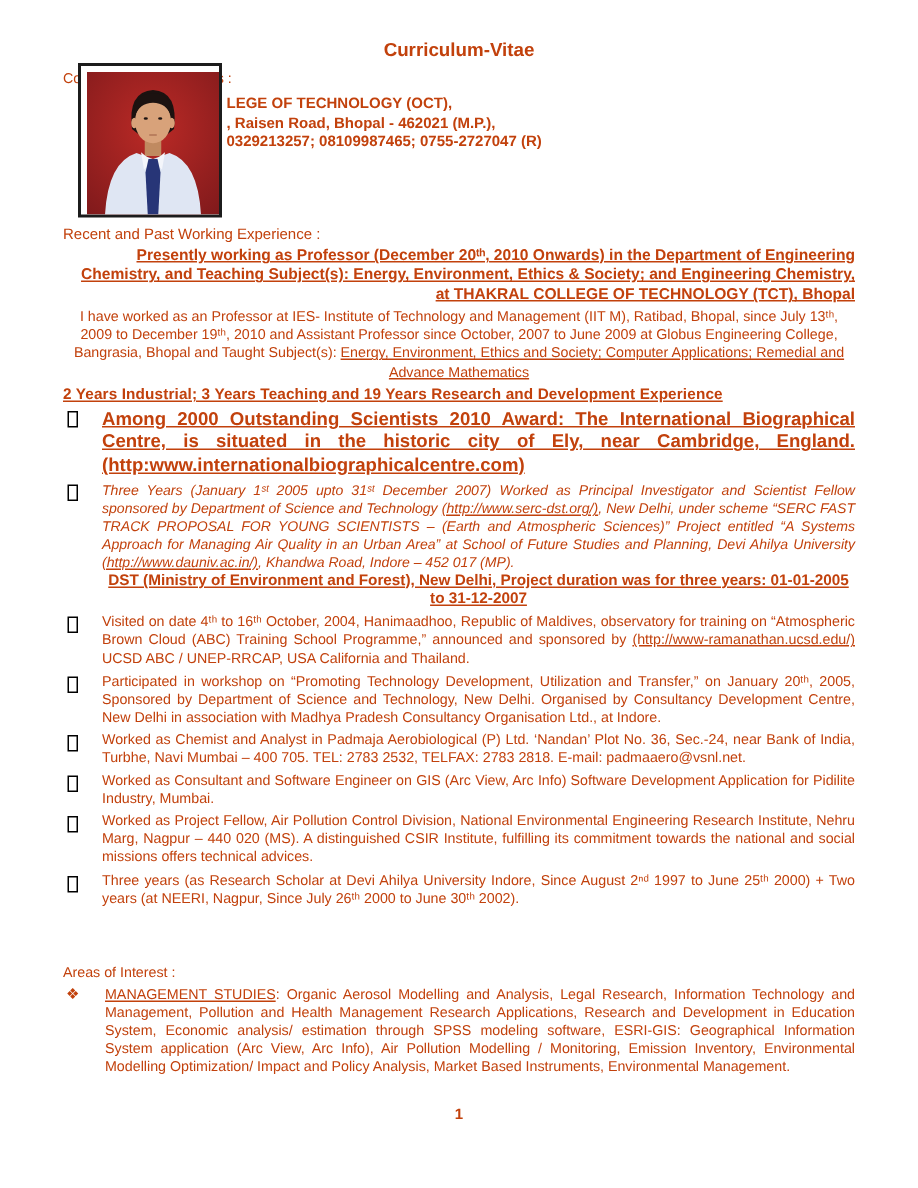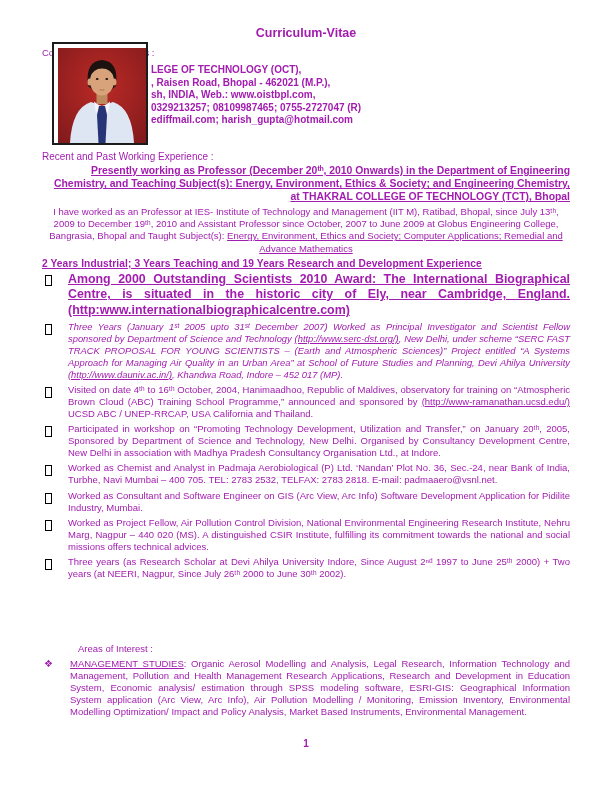--- a/index.html
+++ b/index.html
@@ -1,18 +1,18 @@
 <!DOCTYPE html>
 <html><head>
 <meta charset="utf-8">
 <style>
   html,body {margin:0; padding:0; background:#ffffff;}
   .page {
     position:relative; width:612px; height:792px; background:#ffffff;
-    font-family:"Liberation Sans", sans-serif; color:#a21caf; overflow:hidden;
+    font-family:"Liberation Sans", sans-serif; color:#c2410c; overflow:hidden;
   }
   .title {position:absolute; top:26px; left:0; width:100%; text-align:center;
           font-weight:bold; font-size:12.5px;}
   .addr-label {position:absolute; top:47px; left:42px; font-size:9.5px; z-index:1;}
   .photo {position:absolute; top:42px; left:52px; width:92px; height:99px;
           border:2px solid #1c1c1c; background:#ffffff; z-index:2;}
   .photo svg {position:absolute; left:4px; top:4px; width:88px; height:95px; display:block;}
   .contact {position:absolute; top:64px; left:151px; font-weight:bold;
             font-size:10px; line-height:12.6px; z-index:3; white-space:nowrap;}
   .recent-label {position:absolute; top:151px; left:42px; font-size:10px;}
@@ -28,21 +28,21 @@
   .brow {display:flex; margin-bottom:3px;}
   .bcell {flex:0 0 26px;}
   .bsq-box {display:inline-block; width:5px; height:9px; border:1px solid #000;
             margin-top:2px; margin-left:3px;}
   .btxt {flex:1; text-align:justify; font-size:9.5px; line-height:12.1px;}
   .award {font-size:12.4px; line-height:15.4px; font-weight:bold;}
   .italic {font-style:italic; font-size:9.4px; line-height:11.9px;}
   .u {text-decoration:underline;}
   .dstnote {text-align:center; font-weight:bold; font-style:normal; font-size:10.2px;
             line-height:12.3px; text-decoration:underline; margin-top:1px;}
-  .areas-label {position:absolute; top:643px; left:42px; font-size:9.5px;margin-left:36px;}
+  .areas-label {position:absolute; top:643px; left:42px; font-size:9.5px;}
   .mrow {position:absolute; top:658px; left:42px; width:528px; display:flex;}
   .diamond {flex:0 0 26px; font-size:10px; line-height:12px; padding-left:2px;}
   .mtxt {flex:1; text-align:justify; font-size:9.5px; line-height:11.9px;}
   .pagenum {position:absolute; top:738px; left:0; width:100%; text-align:center;
             font-weight:bold; font-size:10px;}
 </style>
 </head>
 <body>
 
 <div class="page">
@@ -72,23 +72,21 @@
       <path d="M12 95 Q14 60 33 54 L44 58 L55 54 Q74 60 76 95 Z" fill="#dfe6f3"></path>
       <path d="M36 53.5 L44 60 L38 65 Z" fill="#f4f6fb"></path>
       <path d="M52 53.5 L44 60 L50 65 Z" fill="#f4f6fb"></path>
       <path d="M41 58 L47 58 L49 67 L47.5 95 L40.5 95 L39 67 Z" fill="#273577"></path>
     </svg>
   </div>
 
   <div class="contact">
     <div>LEGE OF TECHNOLOGY (OCT),</div>
     <div>, Raisen Road, Bhopal - 462021 (M.P.),</div>
-    <div>sh, INDIA, Web.: www.oistbpl.com,</div>
     <div>0329213257; 08109987465; 0755-2727047 (R)</div>
-    <div>ediffmail.com; harish_gupta@hotmail.com</div>
   </div>
 
   <div class="recent-label">Recent and Past Working Experience :</div>
 
   <div class="present">
     <span>Presently working as Professor (December 20ᵗʰ, 2010 Onwards) in the Department of Engineering Chemistry, and Teaching Subject(s): Energy, Environment, Ethics &amp; Society; and Engineering Chemistry, at THAKRAL COLLEGE OF TECHNOLOGY (TCT), Bhopal</span>
   </div>
 
   <div class="past">
     <span>I have worked as an Professor at IES- Institute of Technology and Management (IIT M), Ratibad, Bhopal, since July 13ᵗʰ, 2009 to December 19ᵗʰ, 2010 and Assistant Professor since October, 2007 to June 2009 at Globus Engineering College, Bangrasia, Bhopal and Taught Subject(s): </span><span class="u">Energy, Environment, Ethics and Society; Computer Applications; Remedial and Advance Mathematics</span>
@@ -104,20 +102,21 @@
       <span class="bcell"><span class="bsq-box"></span></span>
       <div class="btxt award">
         <span class="u">Among 2000 Outstanding Scientists 2010 Award: The International Biographical Centre, is situated in the historic city of Ely, near Cambridge, England.(http:www.internationalbiographicalcentre.com)</span>
       </div>
     </div>
 
     <div class="brow">
       <span class="bcell"><span class="bsq-box"></span></span>
       <div class="btxt italic">
         <span>Three Years (January 1ˢᵗ 2005 upto 31ˢᵗ December 2007) Worked as Principal Investigator and Scientist Fellow sponsored by Department of Science and Technology </span><span class="u">(http://www.serc-dst.org/)</span><span>, New Delhi, under scheme “SERC FAST TRACK PROPOSAL FOR YOUNG SCIENTISTS – (Earth and Atmospheric Sciences)” Project entitled “A Systems Approach for Managing Air Quality in an Urban Area” at School of Future Studies and Planning, Devi Ahilya University </span><span class="u">(http://www.dauniv.ac.in/)</span><span>, Khandwa Road, Indore – 452 017 (MP).</span>
+        <div class="dstnote">DST (Ministry of Environment and Forest), New Delhi, Project duration was for three years: 01-01-2005 to 31-12-2007</div>
       </div>
     </div>
 
     <div class="brow">
       <span class="bcell"><span class="bsq-box"></span></span>
       <div class="btxt">
         <span>Visited on date 4ᵗʰ to 16ᵗʰ October, 2004, Hanimaadhoo, Republic of Maldives, observatory for training on “Atmospheric Brown Cloud (ABC) Training School Programme,” announced and sponsored by </span><span class="u">(http://www-ramanathan.ucsd.edu/)</span><span> UCSD ABC / UNEP-RRCAP, USA California and Thailand.</span>
       </div>
     </div>
 

